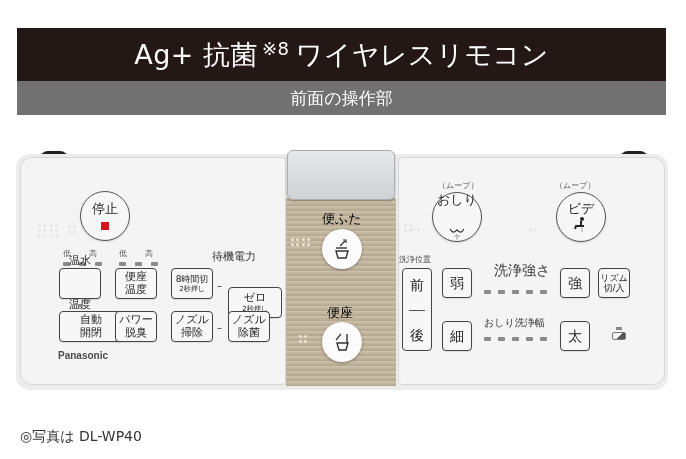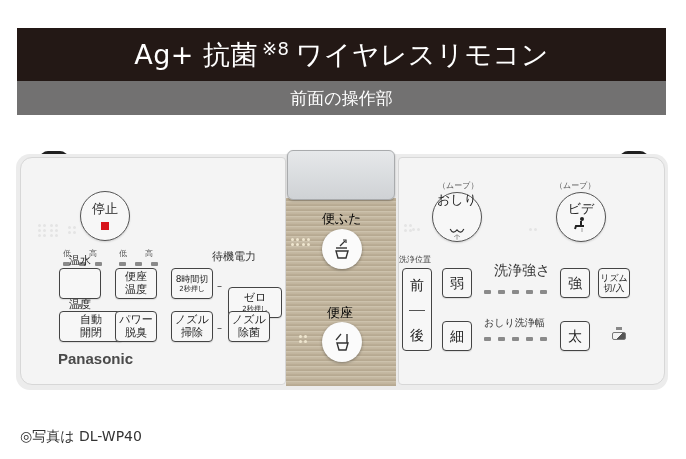--- a/index.html
+++ b/index.html
@@ -66,21 +66,21 @@
 
   .dash { position: absolute; font-size: 10px; color: #333; }
   .ind { position: absolute; width: 5px; height: 3px; background: #888; border-radius: 1px; }
   .ind-row { position: absolute; display: flex; gap: 9px; }
   .ind-row span { display: block; width: 7px; height: 4px; background: #8a8a8a; border-radius: 1px; }
 
   .braille { position: absolute; display: grid; grid-template-columns: repeat(2, 3px); gap: 2px; }
   .braille i { display: block; width: 3px; height: 3px; border-radius: 50%; background: #e4e4e4; }
   .braille.gold i { background: #efe6cf; }
 
-  .brand { position: absolute; left: 58px; top: 350px; font-family: "Liberation Sans", sans-serif; font-weight: bold; font-size: 15px; color: #4a4a4a; }
+  .brand { position: absolute; left: 58px; top: 350px; font-family: "Liberation Sans", sans-serif; font-weight: bold; font-size: 10px; color: #4a4a4a; }
   .footnote { position: absolute; left: 20px; top: 428px; font-size: 14px; color: #333; }
 
   .pos-btn {
     position: absolute; left: 402px; top: 268px; width: 30px; height: 83px;
     border: 1.2px solid #444; border-radius: 4px; background: #f7f7f7;
   }
   .pos-btn .part { position: absolute; left: 0; width: 100%; text-align: center; font-size: 14px; color: #222; }
   .pos-btn .sep { position: absolute; left: 6px; width: 16px; height: 1px; background: #555; top: 41px; }
 
   .battery { position: absolute; left: 612px; top: 332px; width: 14px; height: 8px; border: 1px solid #777; border-radius: 2px; background: linear-gradient(135deg, transparent 50%, #555 50%); }

